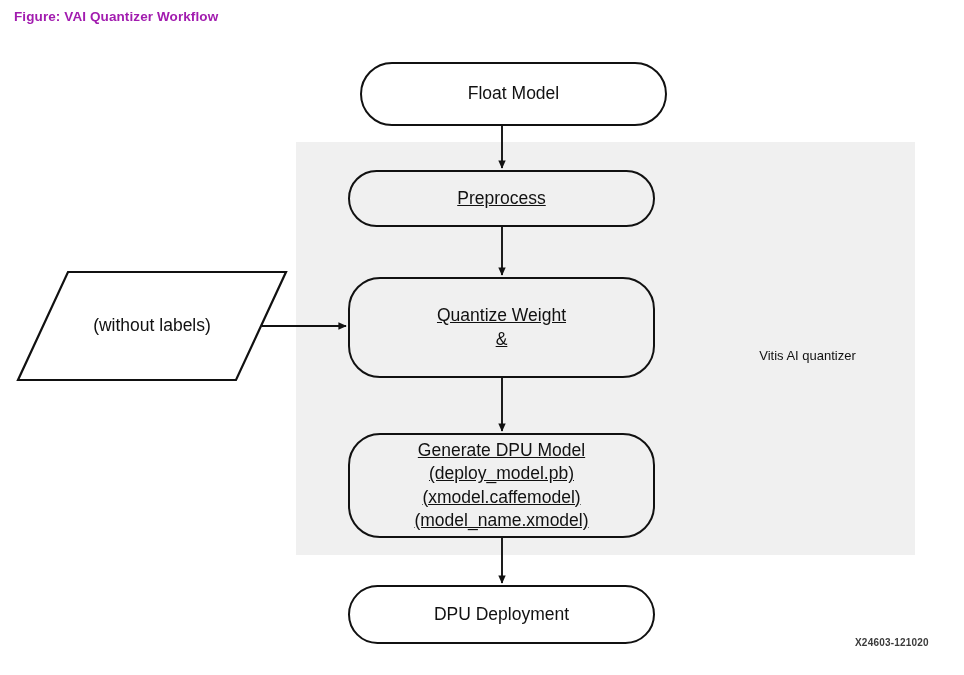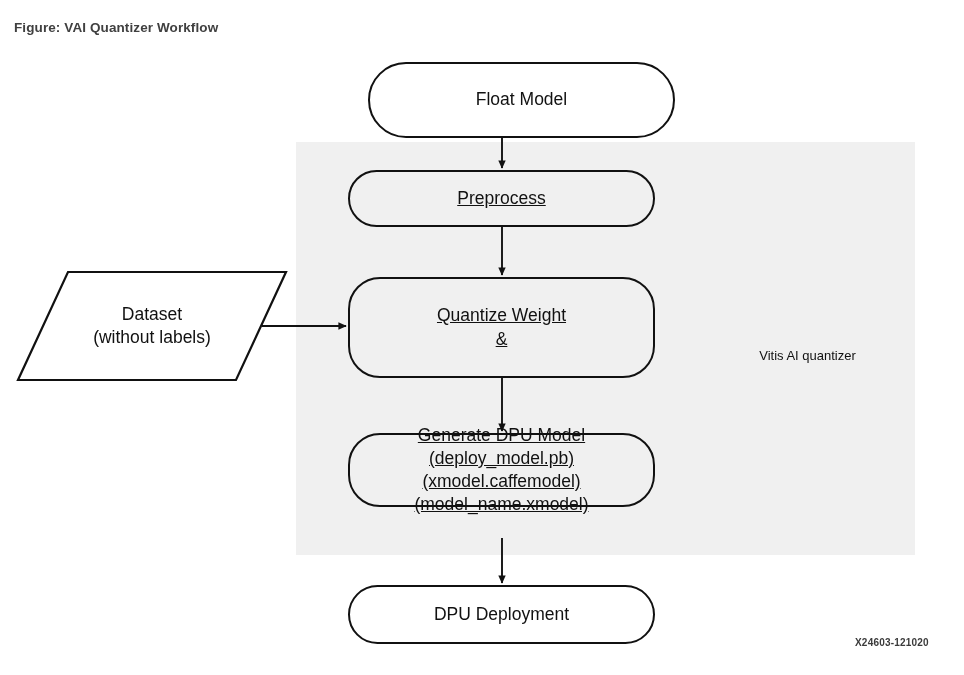--- a/index.html
+++ b/index.html
@@ -19,24 +19,23 @@
     left: 0; top: 0;
     width: 964px;
     height: 675px;
   }
   .fig-title {
     position: absolute;
     left: 14px;
     top: 9px;
     font-size: 13.5px;
     font-weight: bold;
-    color: #404040;
+    color: #a21caf;
     letter-spacing: 0.1px;
     white-space: nowrap;
-    margin-top: 11px;
   }
   .fig-id {
     position: absolute;
     left: 855px;
     top: 637px;
     font-size: 10px;
     font-weight: bold;
     color: #3b3b3b;
     letter-spacing: 0.2px;
     white-space: nowrap;
@@ -71,24 +70,24 @@
     line-height: 1.32;
     color: #111111;
   }
   .node.pill { border-radius: 999px; }
   .node.rounded { border-radius: 32px; }
   .node.fill-white { background: #ffffff; }
   .node.fill-none { background: transparent; text-decoration: underline; }
   .node .lines { padding: 0 12px; }
   .node .lines span { display: block; white-space: nowrap; }
 
-  #node-float-model   { left: 368px; top: 62px;  width: 307px; height: 76px; }
+  #node-float-model   { left: 360px; top: 62px;  width: 307px; height: 64px; }
   #node-preprocess    { left: 348px; top: 170px; width: 307px; height: 57px; }
   #node-quantize      { left: 348px; top: 277px; width: 307px; height: 101px; }
-  #node-generate-dpu  { left: 348px; top: 433px; width: 307px; height: 74px; align-items: center; }
+  #node-generate-dpu  { left: 348px; top: 433px; width: 307px; height: 105px; align-items: center; }
   #node-dpu-deploy    { left: 348px; top: 585px; width: 307px; height: 59px; }
 
   .para-node {
     position: absolute;
     left: 16px;
     top: 270px;
     width: 272px;
     height: 112px;
   }
   .para-node svg { position: absolute; left: 0; top: 0; }
@@ -166,21 +165,20 @@
   <div class="node pill fill-white" id="node-dpu-deploy">
     <div class="lines">DPU Deployment</div>
   </div>
 
   <div class="para-node">
     <svg width="272" height="112" viewBox="0 0 272 112">
       <polygon points="52,2 270,2 220,110 2,110" fill="#ffffff" stroke="#111111" stroke-width="2.2" stroke-linejoin="miter"></polygon>
     </svg>
     <div class="para-text">
       <div>
-        <span>Dataset</span>
         <span>(without labels)</span>
       </div>
     </div>
   </div>
 
   <div class="fig-id">X24603-121020</div>
 
 </div>
 
 </body></html>

